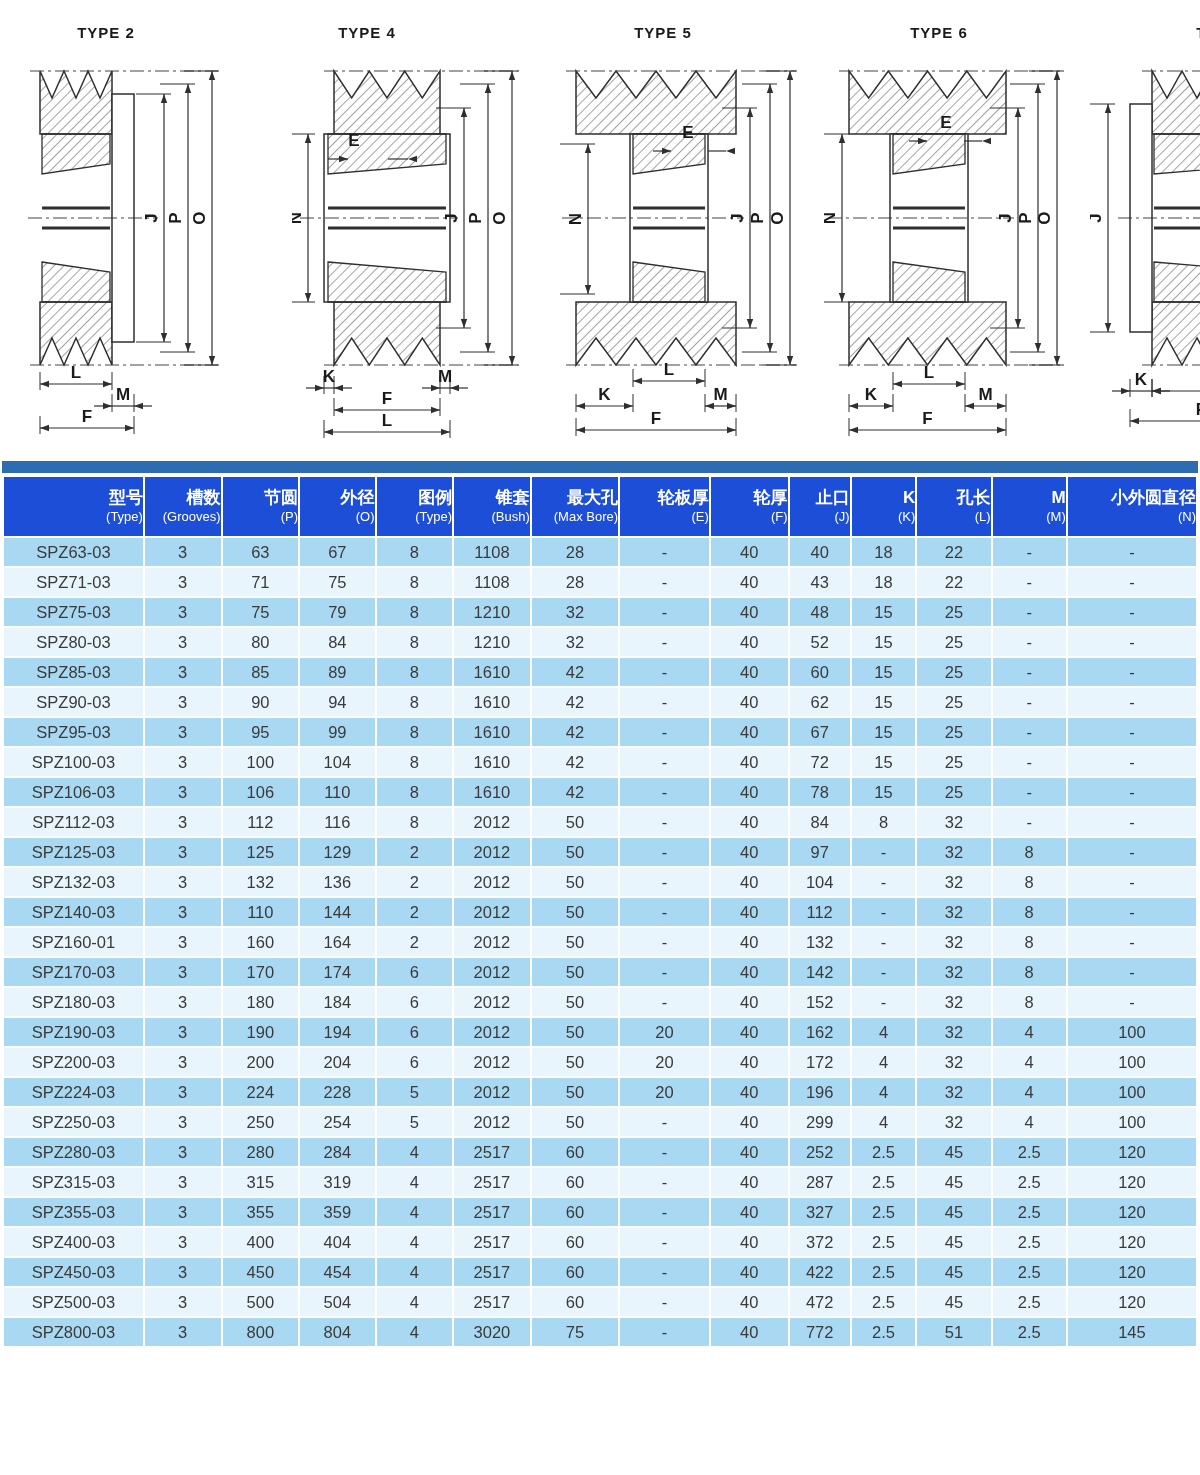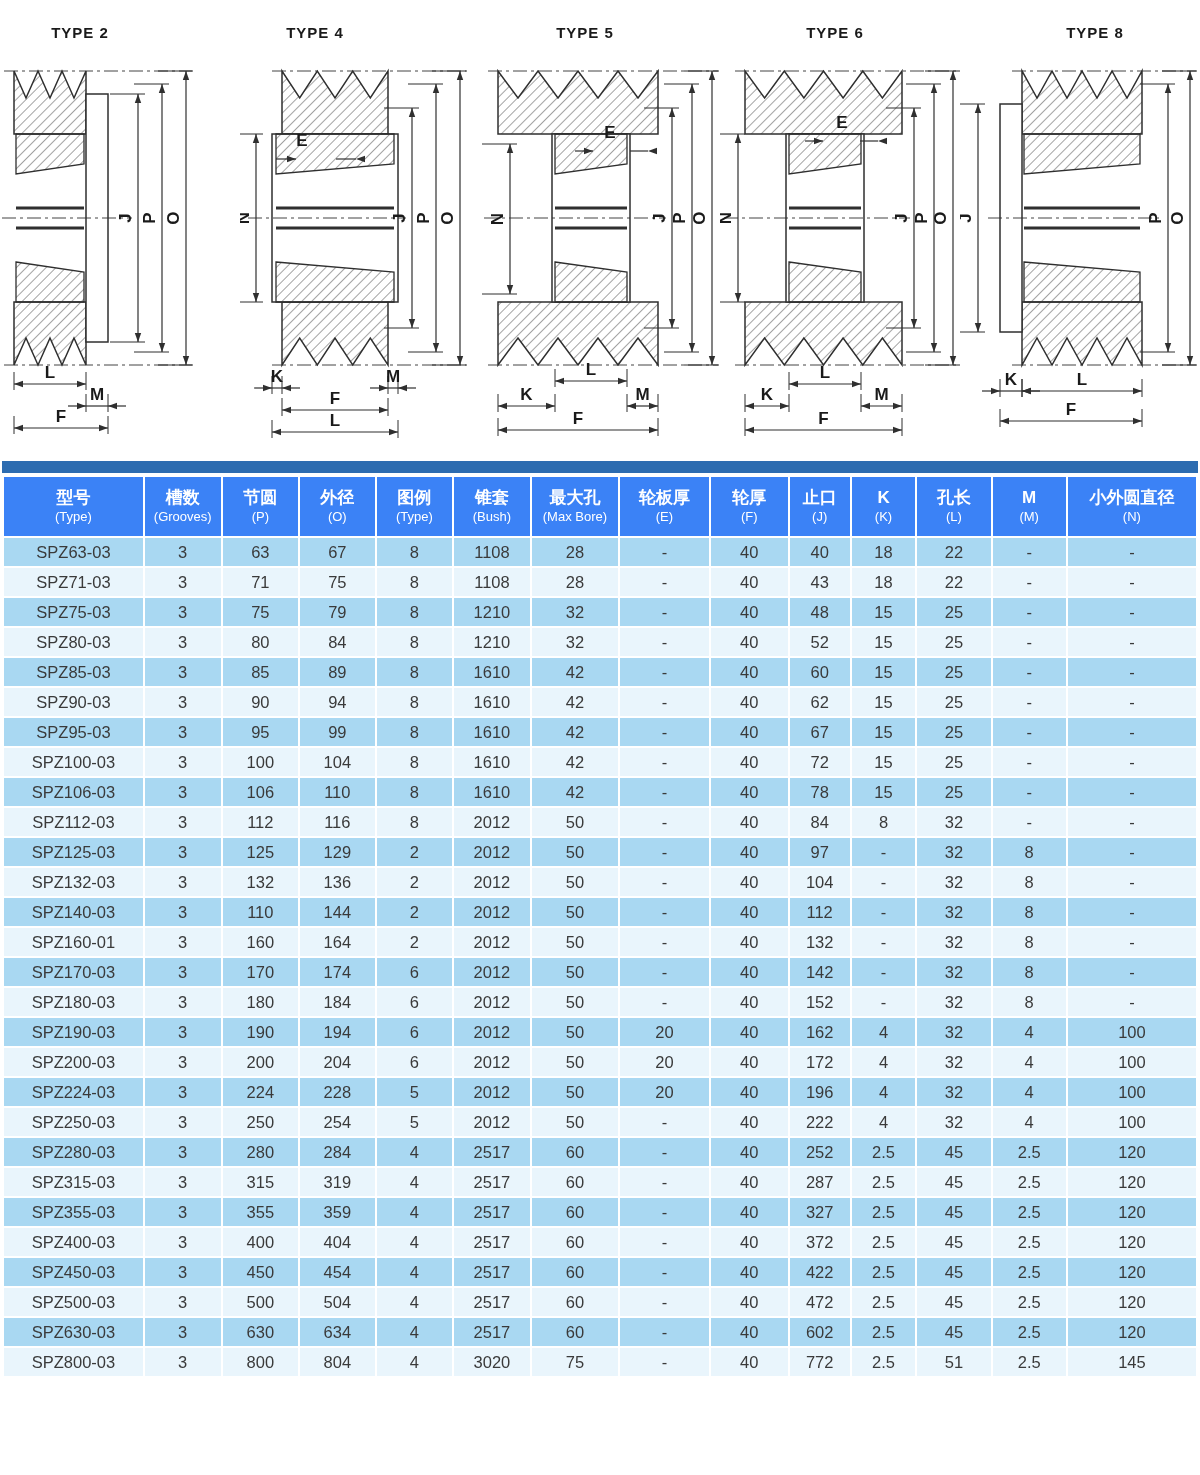--- a/index.html
+++ b/index.html
@@ -1,24 +1,24 @@
 <!DOCTYPE html>
 <html><head>
 <meta charset="utf-8">
 <style>
   html,body{margin:0;padding:0;background:#ffffff;}
   body{width:1200px;height:1475px;font-family:"Liberation Sans","DejaVu Sans",sans-serif;-webkit-font-smoothing:antialiased;}
   .diagrams{display:flex;width:1200px;height:461px;padding-top:16px;box-sizing:border-box;overflow:hidden;}
-  .diagram{width:240px;height:445px;position:relative;}
+  .diagram{width:240px;height:445px;position:relative;margin-left:26px;}
   .diagram svg{display:block;}
   .table-wrap{padding:0 2px;}
   .accent-bar{height:12px;background:#2d6cb0;border-bottom:2px solid #ffffff;}
   table{width:100%;border-collapse:collapse;table-layout:fixed;}
   th,td{border:2px solid #ffffff;text-align:center;vertical-align:middle;padding:0;overflow:hidden;white-space:nowrap;}
-  thead th{background:#3b82f6;color:#ffffff;height:59px;line-height:1.15;}
+  thead th{background:#1d4ed8;color:#ffffff;height:59px;line-height:1.15;text-align:right;}
   thead .zh{font-size:17px;font-weight:bold;display:block;}
   thead .en{font-size:13px;font-weight:normal;display:block;margin-top:2px;}
   tbody td{height:28px;font-size:16.5px;color:#3a3a3a;}
   tbody tr:nth-child(odd) td{background:#a9d8f2;}
   tbody tr:nth-child(even) td{background:#e9f5fc;}
 </style>
 </head>
 <body>
 
 <div class="diagrams">
@@ -750,21 +750,21 @@
         <tr>
           <td>SPZ250-03</td>
           <td>3</td>
           <td>250</td>
           <td>254</td>
           <td>5</td>
           <td>2012</td>
           <td>50</td>
           <td>-</td>
           <td>40</td>
-          <td>222</td>
+          <td>299</td>
           <td>4</td>
           <td>32</td>
           <td>4</td>
           <td>100</td>
         </tr>
         <tr>
           <td>SPZ280-03</td>
           <td>3</td>
           <td>280</td>
           <td>284</td>
@@ -847,36 +847,20 @@
           <td>SPZ500-03</td>
           <td>3</td>
           <td>500</td>
           <td>504</td>
           <td>4</td>
           <td>2517</td>
           <td>60</td>
           <td>-</td>
           <td>40</td>
           <td>472</td>
-          <td>2.5</td>
-          <td>45</td>
-          <td>2.5</td>
-          <td>120</td>
-        </tr>
-        <tr>
-          <td>SPZ630-03</td>
-          <td>3</td>
-          <td>630</td>
-          <td>634</td>
-          <td>4</td>
-          <td>2517</td>
-          <td>60</td>
-          <td>-</td>
-          <td>40</td>
-          <td>602</td>
           <td>2.5</td>
           <td>45</td>
           <td>2.5</td>
           <td>120</td>
         </tr>
         <tr>
           <td>SPZ800-03</td>
           <td>3</td>
           <td>800</td>
           <td>804</td>

